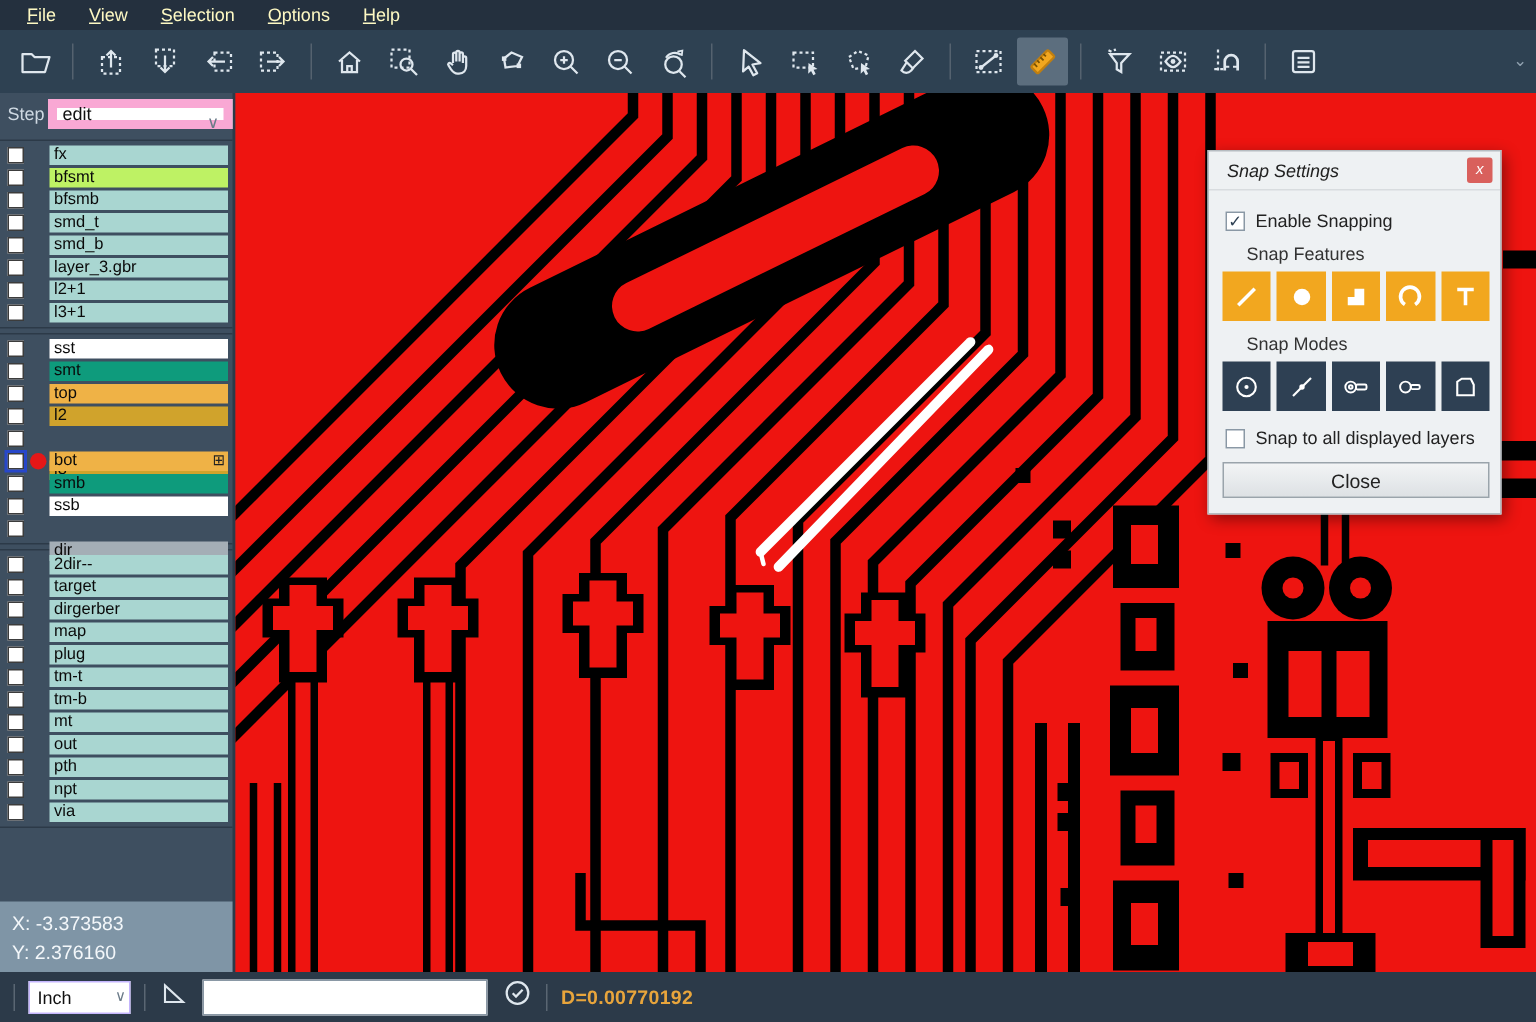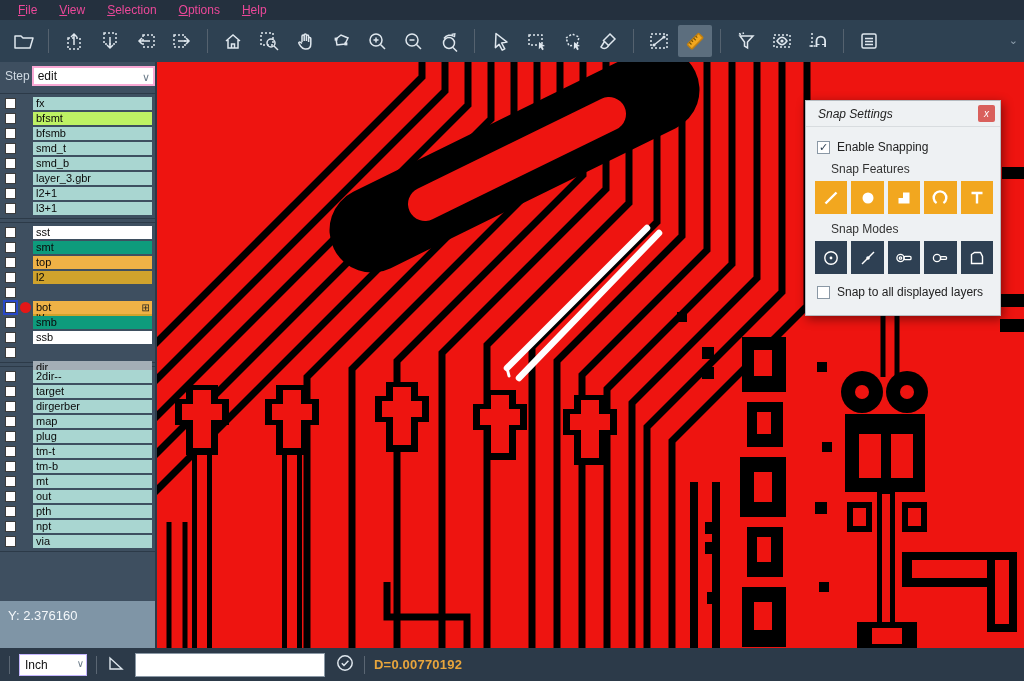--- a/index.html
+++ b/index.html
@@ -1,36 +1,36 @@
 <!DOCTYPE html>
 <html><head>
 <meta charset="utf-8">
 <style>
   * { margin:0; padding:0; box-sizing:border-box; }
   html,body { width:1024px; height:681px; overflow:hidden; font-family:"Liberation Sans", sans-serif; background:#2e4152; }
   #app { position:relative; width:1024px; height:681px; }
 
   
   #menubar { position:absolute; left:0; top:0; width:1024px; height:20px; background:#24303e; display:flex; align-items:center; padding-left:8px; gap:2px; }
-  .mi { color:#ec4899; font-size:12px; padding:2px 10px; cursor:default; }
+  .mi { color:#fef9c3; font-size:12px; padding:2px 10px; cursor:default; }
   .mi u { text-decoration:underline; }
 
   
   #toolbar { position:absolute; left:0; top:20px; width:1024px; height:42px; background:#2e4152; display:flex; align-items:center; padding-left:6px; gap:2px; }
   .tbtn { width:34px; height:32px; display:flex; align-items:center; justify-content:center; border-radius:2px; }
   .tbtn.active { background:#5c6e7e; }
   .tsep { width:1px; height:24px; background:#55626f; margin:0 6px; }
   .tbtn svg { stroke:#dfe7ee; fill:none; stroke-width:1.5; }
   #tb-overflow { position:absolute; right:6px; top:14px; color:#8fa0ae; font-size:11px; }
 
   
   #sidebar { position:absolute; left:0; top:62px; width:157px; height:586px; background:#3e4f60; border-right:2px solid #2c3a48; }
   #steprow { display:flex; align-items:center; height:28px; padding-left:5px; }
   #steplabel { color:#cfd9e2; font-size:12px; width:28px; }
-  #stepselect { margin-left:2px; width:141px; height:20px; background:#fff; border:2px solid #f9a8d4; display:flex; align-items:center; font-size:12px; padding-left:4px; position:relative; color:#111; }
+  #stepselect { margin-left:2px; width:141px; height:20px; background:#fff; border:6px solid #f9a8d4; display:flex; align-items:center; font-size:12px; padding-left:4px; position:relative; color:#111; }
   #stepselect .chev { position:absolute; right:3px; top:3px; color:#6b7b89; font-size:11px; }
   .lgroup { margin-top:3px; border-top:1px solid #2c3a48; border-bottom:1px solid #2c3a48; padding:2px 0; }
   .lrow { position:relative; display:flex; align-items:center; height:15px; padding-left:5px; }
   .cbox { width:11px; height:11px; background:#fff; border:1px solid #3c3c3c; flex:0 0 auto; }
   .lrow.active .cbox { outline:2px solid #2747c9; }
   .active-dot { position:absolute; left:20px; top:2px; width:11px; height:11px; border-radius:50%; background:#e51717; }
   .lcell { margin-left:17px; width:119px; height:13px; font-size:11px; line-height:13px; color:#0a0a0a; padding-left:3px; overflow:hidden; display:flex; justify-content:space-between; align-items:center; }
   .gridglyph { font-size:10px; color:#222; padding-right:2px; line-height:10px; }
   #xypanel { position:absolute; left:0; bottom:0; width:155px; height:47px; background:#7f95a6; color:#f3f7fa; font-size:13px; padding:5px 0 0 8px; line-height:19px; }
 
@@ -353,20 +353,21 @@
           <span class="cbox"></span>
           <span class="lcell" style="background-color: rgb(169, 214, 209);">npt</span>
         </div>
       <div class="lrow">
           <span class="cbox"></span>
           <span class="lcell" style="background-color: rgb(169, 214, 209);">via</span>
         </div>
     </div>
 
     <div id="xypanel">
+      <div>X: -3.373583</div>
       <div>Y: 2.376160</div>
     </div>
   </div>
 
   <svg id="canvas" viewBox="0 0 867 586" width="867" height="586">
     <rect x="0" y="0" width="867" height="586" fill="#ee1410"></rect>
     <g stroke="#000" stroke-width="7" fill="none">
 
       <polyline points="265,-5 265,15 -8,288"></polyline>
       <polyline points="288,-5 288,29 -8,325"></polyline>
@@ -570,20 +571,21 @@
         <div class="mbtn">
             <svg width="20" height="20" viewBox="0 0 20 20" stroke="#fff" stroke-width="1.4" fill="none">
               <path d="M4.5 15.5V6.5l3-2h6l2 4v7z"></path>
             </svg>
           </div>
       </div>
       <div class="chkrow" id="snapall">
         <span class="chk"></span>
         <span class="chklabel">Snap to all displayed layers</span>
       </div>
+      <div id="snapclosebtn">Close</div>
     </div>
   </div>
 
   <div id="statusbar">
     <div class="ssep"></div>
     <div id="unitbox">
         <span>Inch</span>
         <span class="chev">∨</span>
       </div>
     <div class="ssep"></div>

